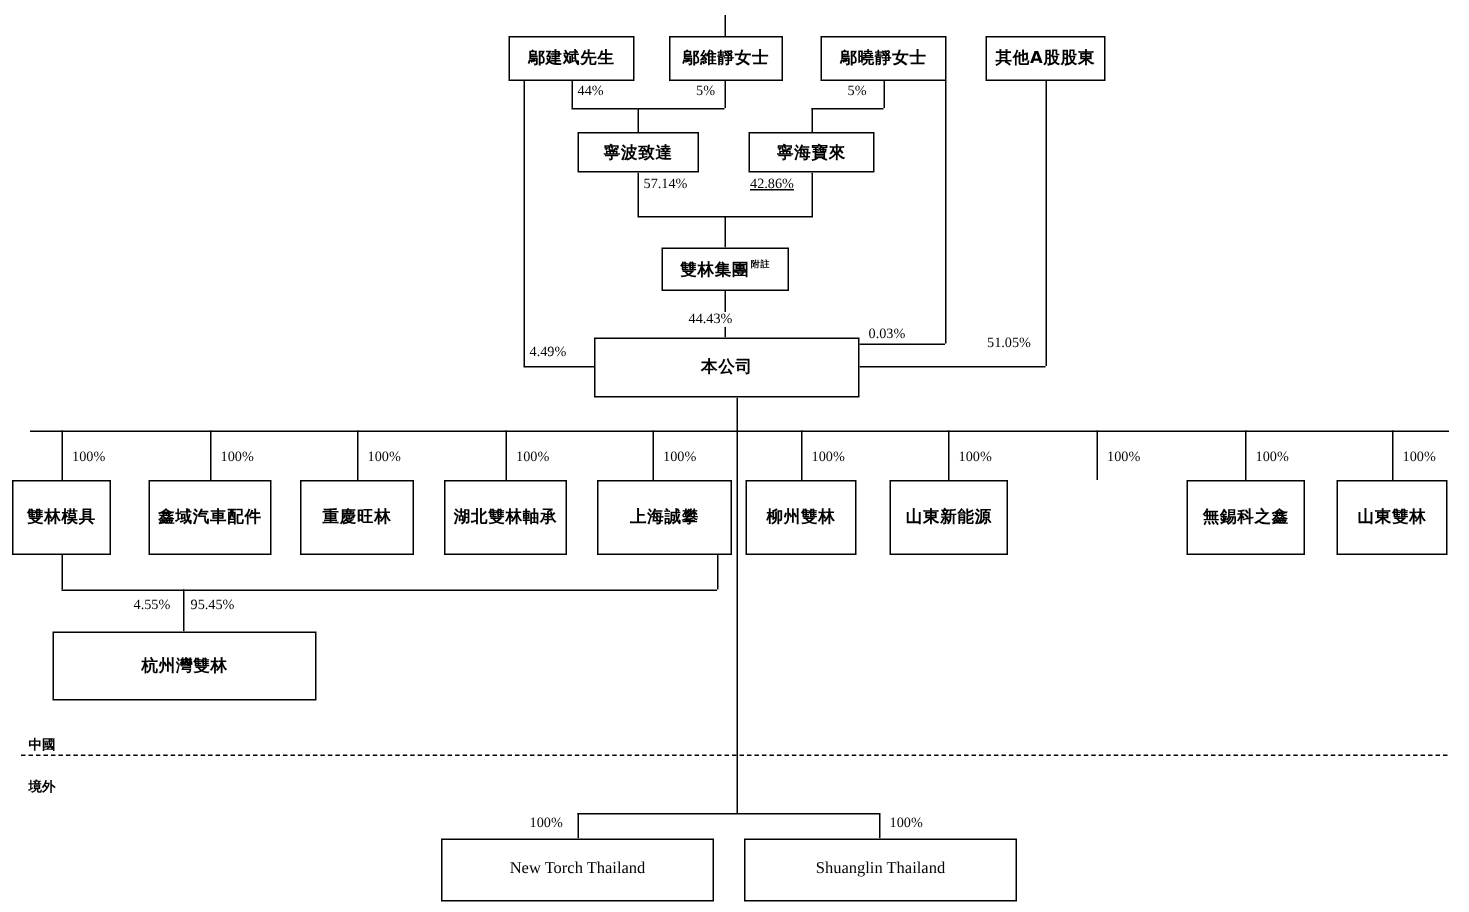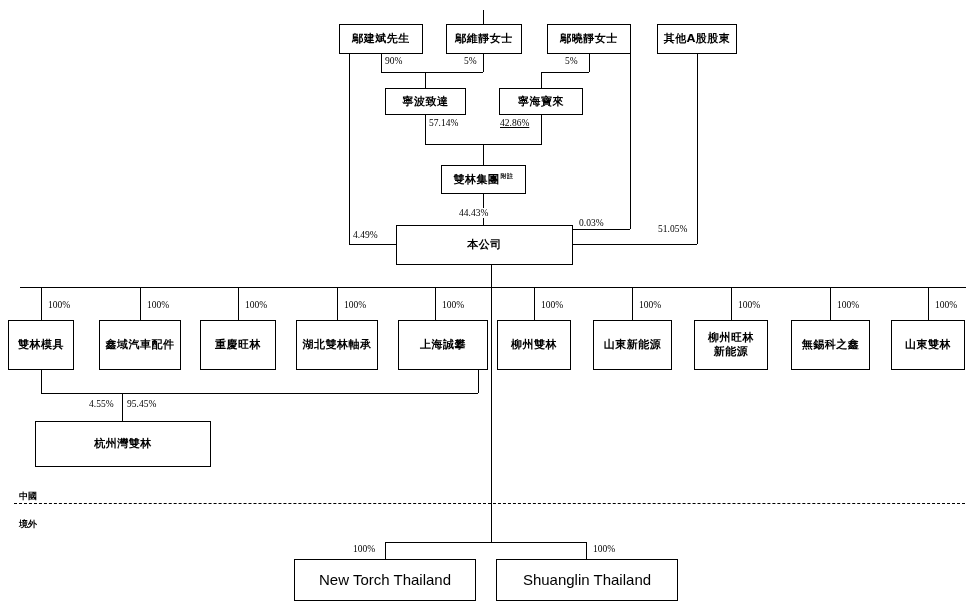--- a/index.html
+++ b/index.html
@@ -35,22 +35,22 @@
     padding: 0 3px;
   }
   .cn {
     font-family: "DejaVu Sans", "Liberation Sans", sans-serif;
     font-weight: bold;
     font-size: 11px;
     letter-spacing: 0.5px;
     align-items: center;
   }
   .en {
-    font-family: Liberation Sans, sans-serif;
-    font-size: 15px;
+    font-family: Liberation Serif, serif;
+    font-size: 11px;
   }
   .node .note {
     font-size: 6px;
     vertical-align: super;
     font-weight: bold;
     margin-left: 1px;
   }
   .pct {
     position: absolute;
     font-family: "Liberation Serif", "DejaVu Serif", serif;
@@ -122,21 +122,21 @@
   <div class="ln ln-v" style="left:349px; top:54px; height:190px;"></div>
   <div class="ln ln-h" style="left:349px; top:244px; width:48px;"></div>
 
   <div class="ln ln-v" style="left:630px; top:54px; height:175px;"></div>
   <div class="ln ln-h" style="left:570px; top:229px; width:60px;"></div>
   <div class="ln ln-v" style="left:570px; top:229px; height:15px;"></div>
 
   <div class="ln ln-v" style="left:697px; top:54px; height:190px;"></div>
   <div class="ln ln-h" style="left:572px; top:244px; width:125px;"></div>
 
-  <div class="pct" style="left:384px; top:56px;">90%</div>
+  <div class="pct" style="left:384px; top:56px;">44%</div>
   <div class="pct" style="left:463px; top:56px;">5%</div>
   <div class="pct" style="left:564px; top:56px;">5%</div>
 
   <div class="node cn" style="left:385px; top:88px; width:81px; height:27px;">
     <span class="label">寧波致達</span>
   </div>
 
   <div class="node cn" style="left:499px; top:88px; width:84px; height:27px;">
     <span class="label">寧海寶來</span>
   </div>
@@ -210,24 +210,20 @@
   </div>
 
   <div class="node cn" style="left:497px; top:320px; width:74px; height:50px;">
     <span class="label">柳州雙林</span>
   </div>
 
   <div class="node cn" style="left:593px; top:320px; width:79px; height:50px;">
     <span class="label">山東新能源</span>
   </div>
 
-  <div class="node cn" style="left:694px; top:320px; width:74px; height:50px; white-space:pre-line;">
-    <span class="label">柳州旺林
-新能源</span>
-  </div>
 
   <div class="node cn" style="left:791px; top:320px; width:79px; height:50px;">
     <span class="label">無錫科之鑫</span>
   </div>
 
   <div class="node cn" style="left:891px; top:320px; width:74px; height:50px;">
     <span class="label">山東雙林</span>
   </div>
 
   <div class="ln ln-v" style="left:41px; top:370px; height:23px;"></div>

